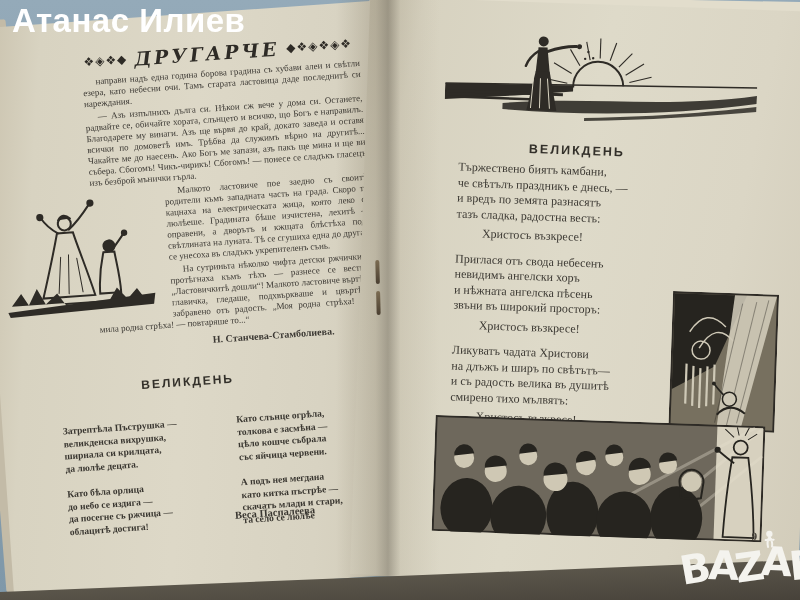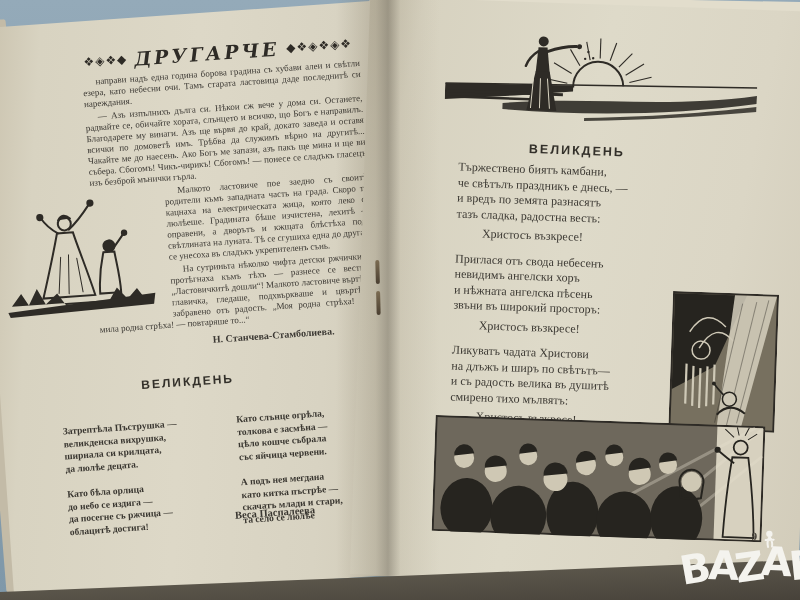--- a/index.html
+++ b/index.html
@@ -271,20 +271,21 @@
     <div class="abs pagenum">9</div>
   </div>
 
   <div class="abs" id="gutter"></div>
   <div class="abs staple">
       <span></span>
       <span></span>
     </div>
   <div class="abs" id="table-shadow"></div>
 
+  <div class="abs" id="wm-name">Атанас Илиев</div>
 
   <div class="abs" id="bazar">
     <span class="bz b1">B</span><span class="bz b2">A</span><span class="bz b3">Z</span><span class="bz b4">A</span><span class="bz b5">R</span>
     <svg width="16" height="18" viewBox="0 0 16 18">
       <circle cx="8" cy="4" r="3.2" fill="#f4f3ee"></circle>
       <path d="M8,7 C6,10 5,13 6,17 M8,7 C10,10 11,13 10,17 M4,10 L12,10" stroke="#f4f3ee" stroke-width="2" fill="none" stroke-linecap="round"></path>
     </svg>
   </div>
 
 </div>

